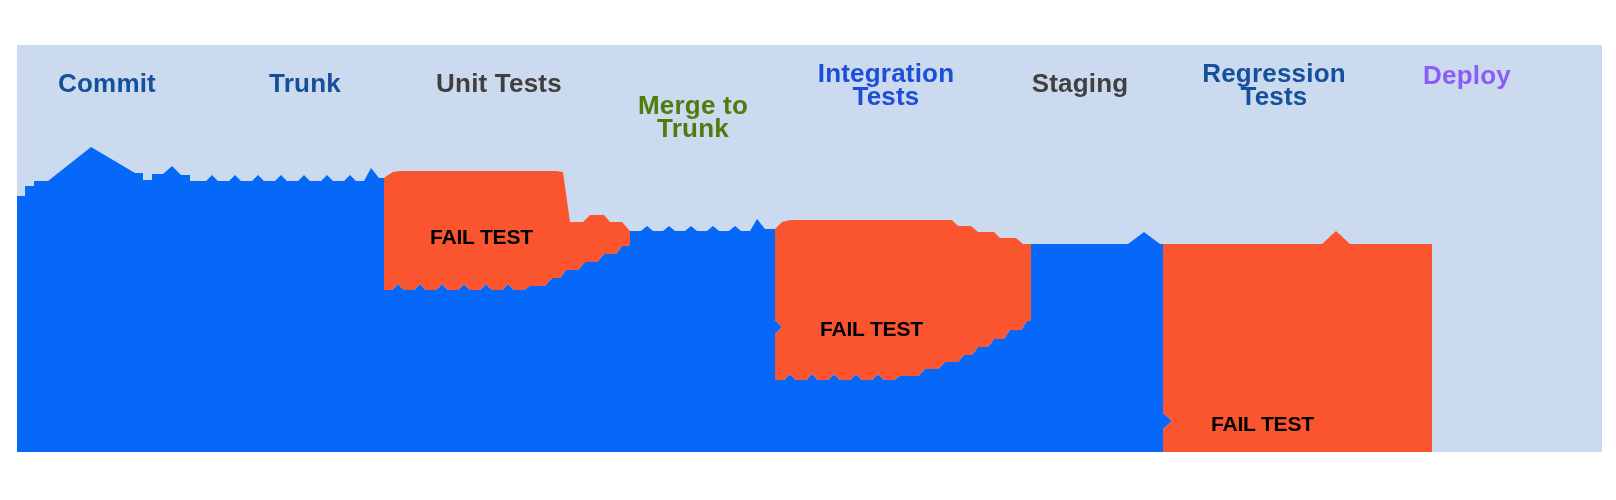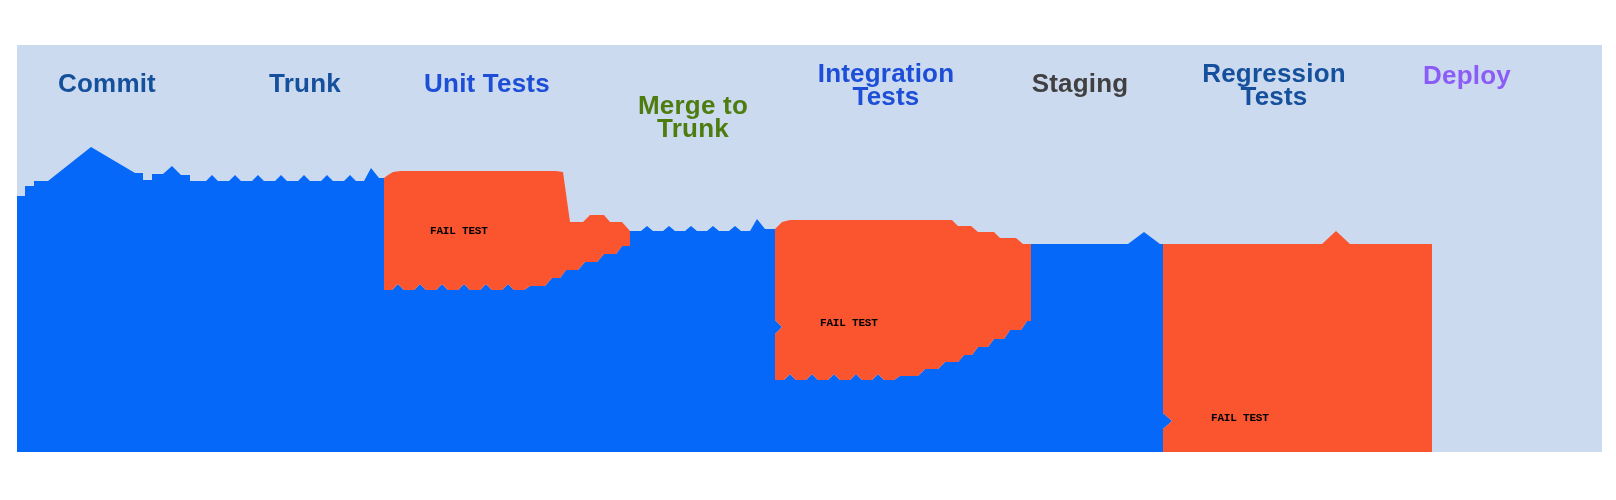--- a/index.html
+++ b/index.html
@@ -36,23 +36,23 @@
     font-size: 26px;
     line-height: 23px;
     color: #15509c;
     letter-spacing: 0.2px;
     white-space: pre-line;
     pointer-events: none;
     padding-left: 11px;
   }
   .fail-label {
     position: absolute;
-    font-family: Liberation Mono, monospace;
+    font-family: Liberation Sans, sans-serif;
     font-weight: bold;
-    font-size: 11px;
+    font-size: 21px;
     letter-spacing: -0.2px;
     color: #000000;
     white-space: nowrap;
     pointer-events: none;
   }
 </style>
 </head>
 <body>
 
 <div id="stage" style="background: rgb(255, 255, 255);">
@@ -130,21 +130,21 @@
              L 1432,452 L 1432,244
              L 1350,244 L 1336,231 L 1322,244
              Z">
     </path>
   </svg>
 
   <div class="stage-label" style="left: 0px; top: 72px; width: 192px; color: rgb(21, 80, 156);">Commit</div>
 
   <div class="stage-label" style="left: 198px; top: 72px; width: 192px; color: rgb(21, 80, 156);">Trunk</div>
 
-  <div class="stage-label" style="left: 380px; top: 72px; width: 192px; color: #1d4ed8;">Unit Tests</div>
+  <div class="stage-label" style="left: 392px; top: 72px; width: 192px; color: #404040;">Unit Tests</div>
 
   <div class="stage-label" style="left: 586px; top: 62px; width: 192px; color: #4d7c0f; margin-top: 32px;">Merge to
 Trunk</div>
 
   <div class="stage-label" style="left: 779px; top: 62px; width: 192px; color: #1d4ed8;">Integration
 Tests</div>
 
   <div class="stage-label" style="left: 973px; top: 72px; width: 192px; color: #404040;">Staging</div>
 
   <div class="stage-label" style="left: 1167px; top: 62px; width: 192px; color: rgb(21, 80, 156);">Regression

